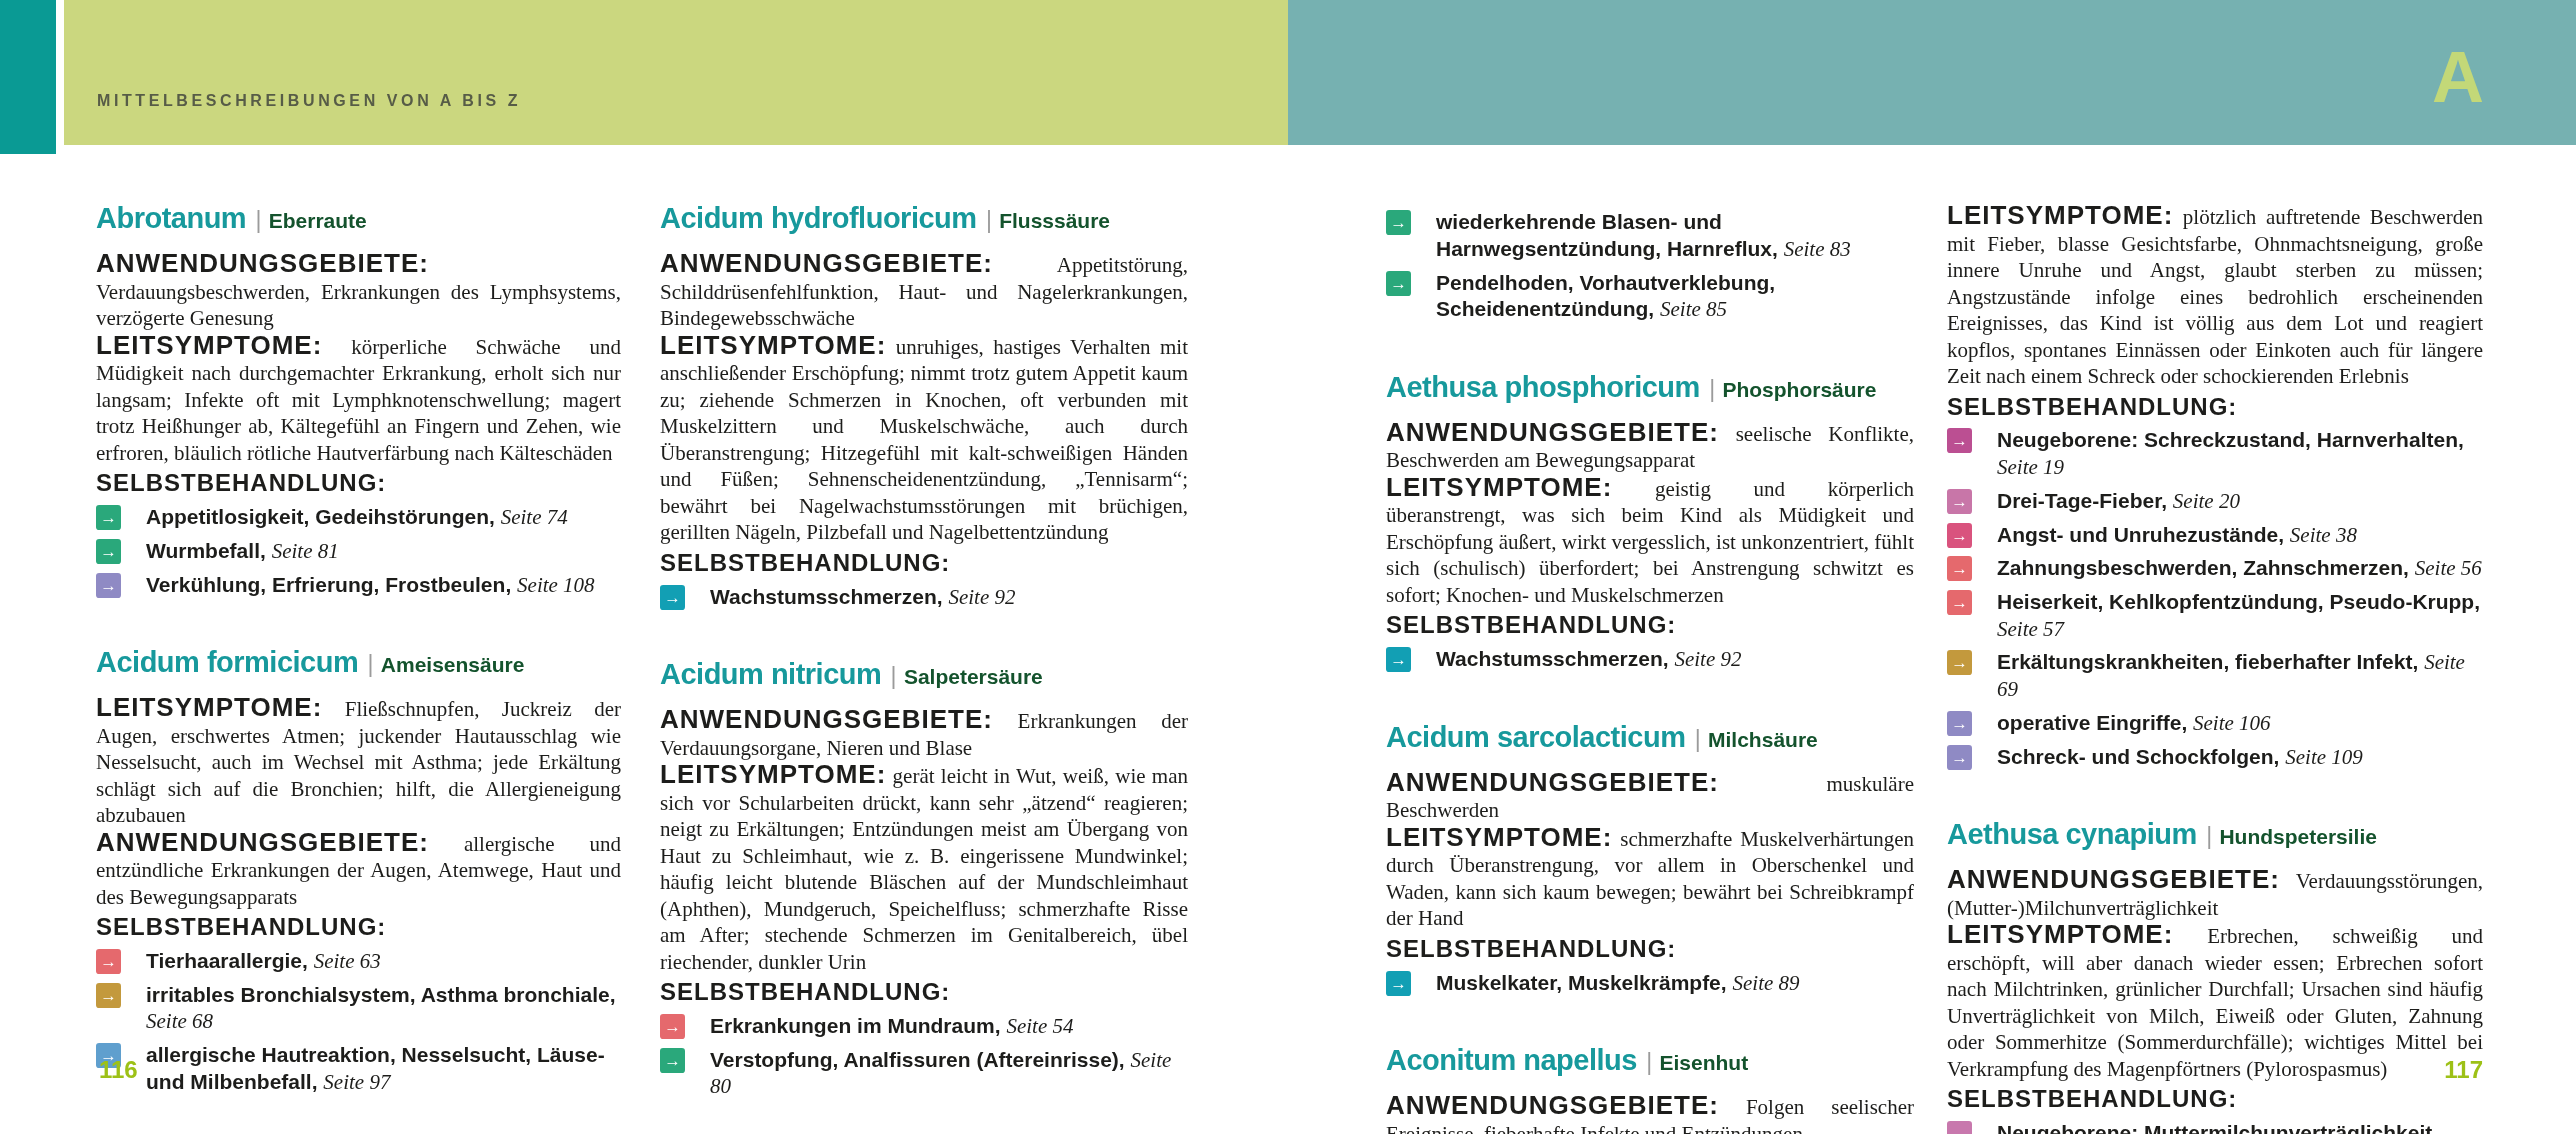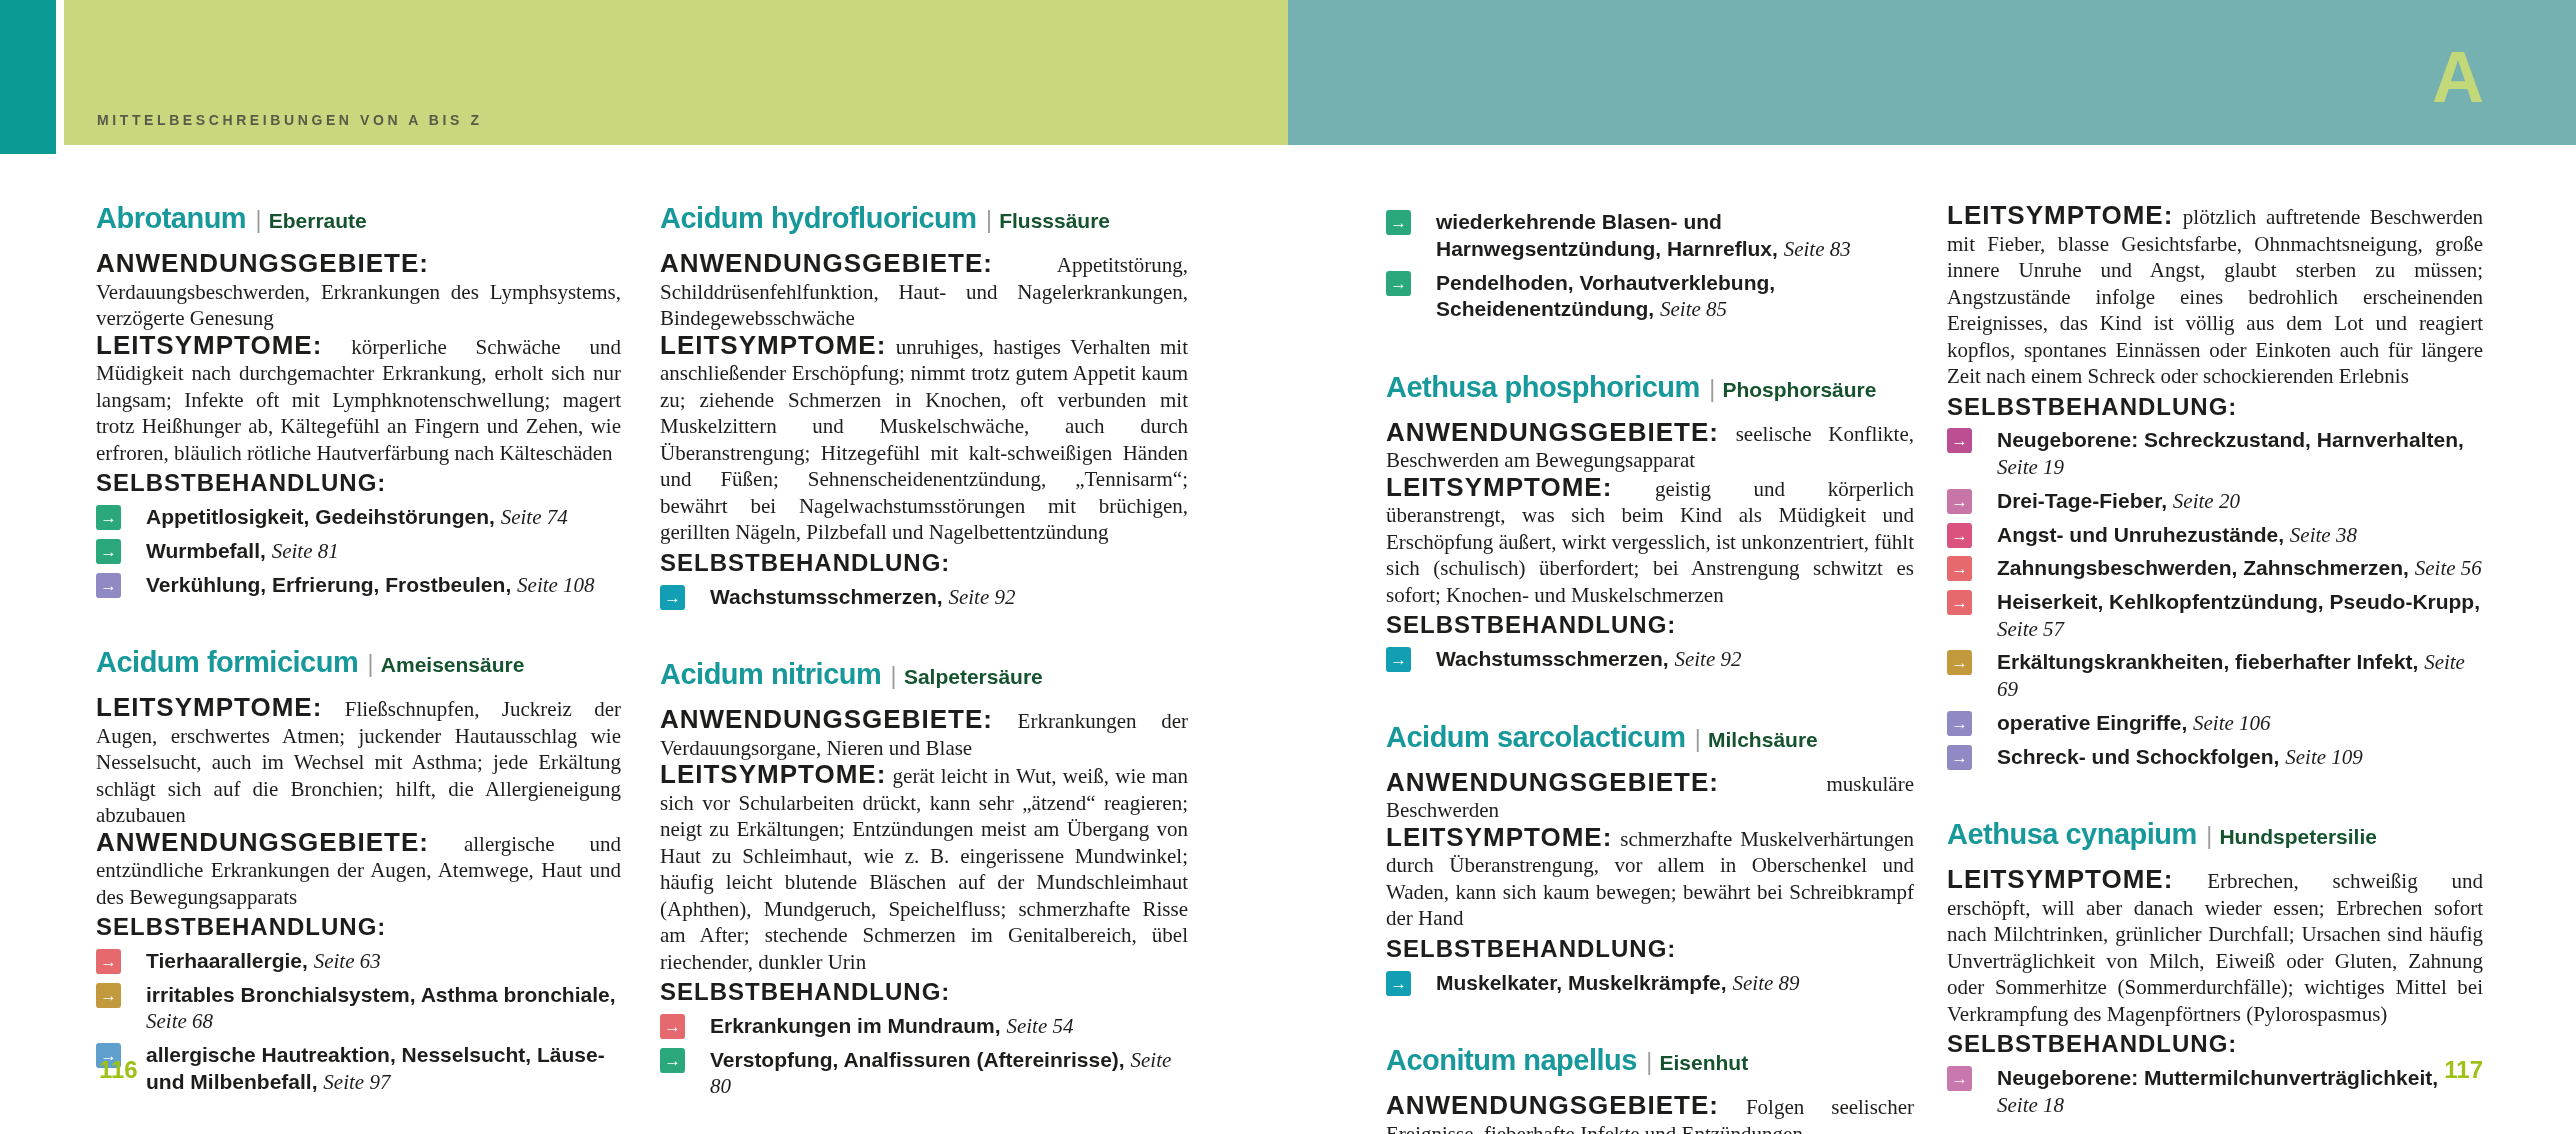--- a/index.html
+++ b/index.html
@@ -5,22 +5,22 @@
   html,body{margin:0;padding:0;}
   body{
     width:2576px;height:1135px;position:relative;background:#ffffff;overflow:hidden;
     font-family:"Liberation Serif", serif;color:#1d1d1b;
   }
   
   .band-left{position:absolute;left:64px;top:0;width:1224px;height:145px;background:#cbd77f;}
   .band-right{position:absolute;left:1288px;top:0;width:1288px;height:145px;background:#76b1b1;}
   .corner{position:absolute;left:0;top:0;width:56px;height:154px;background:#0a9a94;}
   .running-title{
-    position:absolute;left:97px;top:112px;
-    font-family:"Liberation Sans", sans-serif;font-weight:bold;font-size:14px;
+    position:absolute;left:97px;top:92px;
+    font-family:"Liberation Sans", sans-serif;font-weight:bold;font-size:16px;
     letter-spacing:3.6px;color:#575c47;white-space:nowrap;
   }
   .section-letter{
     position:absolute;right:92px;top:41px;line-height:1;
     font-family:"Liberation Sans", sans-serif;font-weight:bold;font-size:72px;color:#c3d878;
   }
   
   .pageno{
     position:absolute;top:1056px;font-family:"Liberation Sans", sans-serif;
     font-weight:bold;font-size:24px;color:#9dc117;
@@ -114,20 +114,21 @@
       <p class="subhead">SELBSTBEHANDLUNG:</p>
       <div class="item"><span class="arrow-box" style="background: rgb(187, 79, 146);">→</span><span class="item-text">Neugeborene: Schreckzustand, Harnverhalten, </span><i class="item-page">Seite 19</i></div>
       <div class="item"><span class="arrow-box" style="background: rgb(200, 118, 168);">→</span><span class="item-text">Drei-Tage-Fieber, </span><i class="item-page">Seite 20</i></div>
       <div class="item"><span class="arrow-box" style="background: rgb(217, 83, 126);">→</span><span class="item-text">Angst- und Unruhezustände, </span><i class="item-page">Seite 38</i></div>
       <div class="item"><span class="arrow-box" style="background: rgb(229, 105, 109);">→</span><span class="item-text">Zahnungsbeschwerden, Zahnschmerzen, </span><i class="item-page">Seite 56</i></div>
       <div class="item"><span class="arrow-box" style="background: rgb(229, 105, 109);">→</span><span class="item-text">Heiserkeit, Kehlkopfentzündung, Pseudo-Krupp, </span><i class="item-page">Seite 57</i></div>
       <div class="item"><span class="arrow-box" style="background: rgb(195, 153, 61);">→</span><span class="item-text">Erkältungskrankheiten, fieberhafter Infekt, </span><i class="item-page">Seite 69</i></div>
       <div class="item"><span class="arrow-box" style="background: rgb(143, 138, 196);">→</span><span class="item-text">operative Eingriffe, </span><i class="item-page">Seite 106</i></div>
       <div class="item"><span class="arrow-box" style="background: rgb(143, 138, 196);">→</span><span class="item-text">Schreck- und Schockfolgen, </span><i class="item-page">Seite 109</i></div>
       <h2 class="entry-heading"><span class="remedy-name">Aethusa cynapium</span><span class="pipe">|</span><span class="common-name">Hundspetersilie</span></h2>
+      <p class="entry-para"><b class="para-label">ANWENDUNGSGEBIETE:</b> Verdauungsstörungen, (Mutter-)Milchunverträglichkeit</p>
       <p class="entry-para"><b class="para-label">LEITSYMPTOME:</b> Erbrechen, schweißig und erschöpft, will aber danach wieder essen; Erbrechen sofort nach Milchtrinken, grünlicher Durchfall; Ursachen sind häufig Unverträglichkeit von Milch, Eiweiß oder Gluten, Zahnung oder Sommerhitze (Sommerdurchfälle); wichtiges Mittel bei Verkrampfung des Magenpförtners (Pylorospasmus)</p>
       <p class="subhead">SELBSTBEHANDLUNG:</p>
       <div class="item"><span class="arrow-box" style="background: rgb(200, 120, 173);">→</span><span class="item-text">Neugeborene: Muttermilchunverträglichkeit, </span><i class="item-page">Seite 18</i></div>
     </section>
 </main>
 
 <div class="pageno left" style="color: rgb(157, 193, 23); margin-left: 6px;">116</div>
 <div class="pageno right" style="color: rgb(157, 193, 23);">117</div>
 
 

